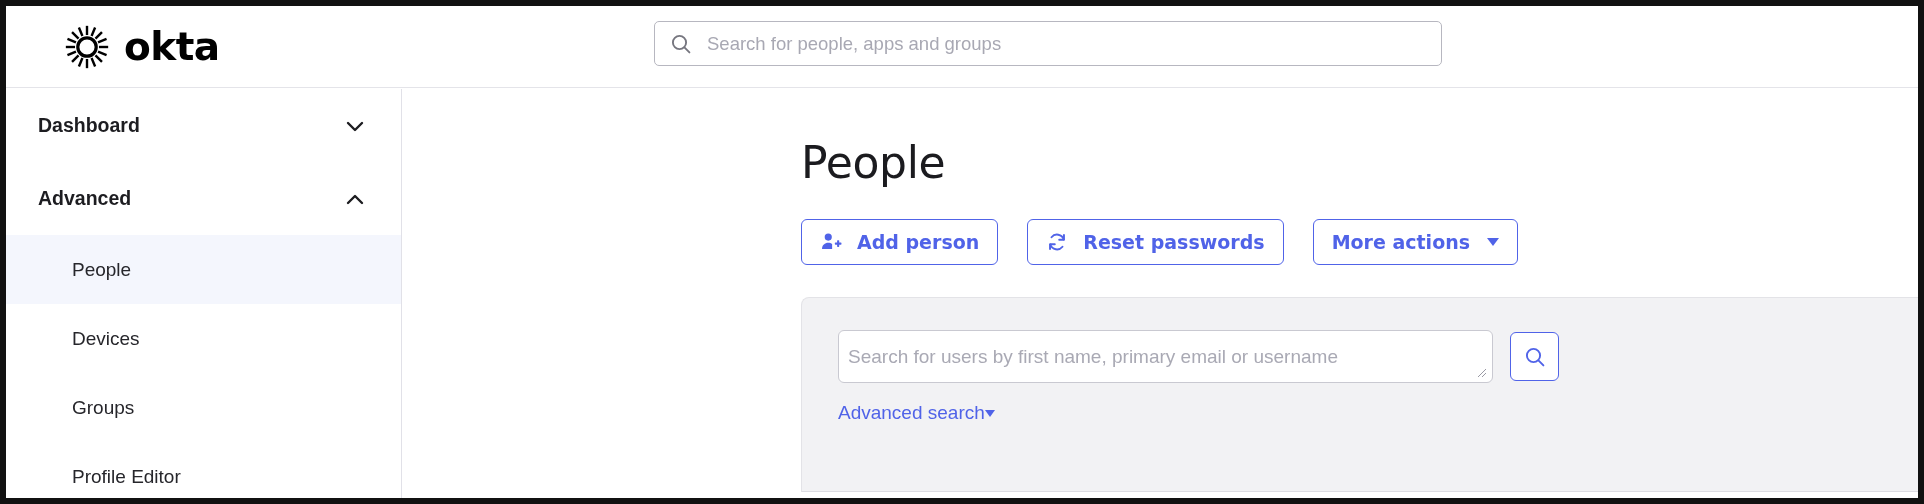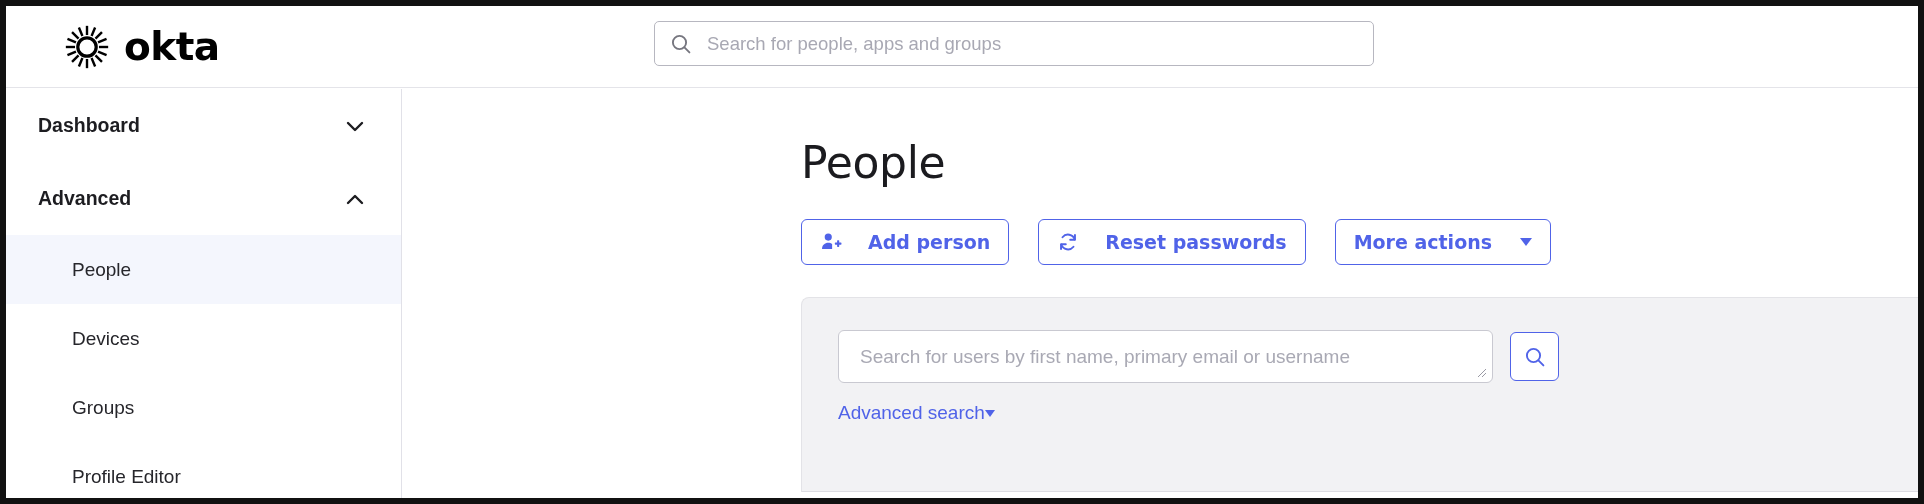--- a/index.html
+++ b/index.html
@@ -43,21 +43,21 @@
     font-weight: 700;
     color: #000000;
     letter-spacing: -0.5px;
     line-height: 1;
     font-family: "DejaVu Sans", sans-serif;
   }
 
   .global-search {
     position: absolute;
     left: 648px; top: 15px;
-    width: 720px; height: 45px;
+    width: 788px; height: 45px;
     border: 1px solid #b7b7c0;
     border-radius: 5px;
     background: #ffffff;
     display: flex; align-items: center;
     padding: 0 14px;
     gap: 14px;
   }
   .gs-icon { flex: 0 0 auto; display: block; }
   .gs-placeholder {
     font-size: 18.5px;
@@ -119,21 +119,21 @@
     left: 398px; top: 130px;
     display: flex; align-items: center;
     gap: 29px;
   }
   .btn {
     height: 46px;
     border: 1.6px solid #5063e8;
     border-radius: 6px;
     background: #ffffff;
     display: flex; align-items: center;
-    gap: 26px;
+    gap: 15px;
     padding: 0 18px;
     color: #5063e8;
     font-size: 19px;
     font-weight: 700;
     white-space: nowrap;
     cursor: pointer;
     font-family: "DejaVu Sans", sans-serif;
   }
   .btn svg { display: block; flex: 0 0 auto; }
   .caret {
@@ -161,21 +161,21 @@
     display: flex; align-items: flex-start;
     gap: 17px;
   }
   .user-search-box {
     position: relative;
     width: 655px; height: 53px;
     border: 1px solid #c9c9d1;
     border-radius: 6px;
     background: #ffffff;
     display: flex; align-items: center;
-    padding: 0 21px;
+    padding: 0 9px;
   }
   .user-search-placeholder {
     font-size: 19px;
     color: #a9a9b4;
     white-space: nowrap;
   }
   .resize-grip {
     position: absolute;
     right: 4px; bottom: 3px;
     width: 12px; height: 12px;

